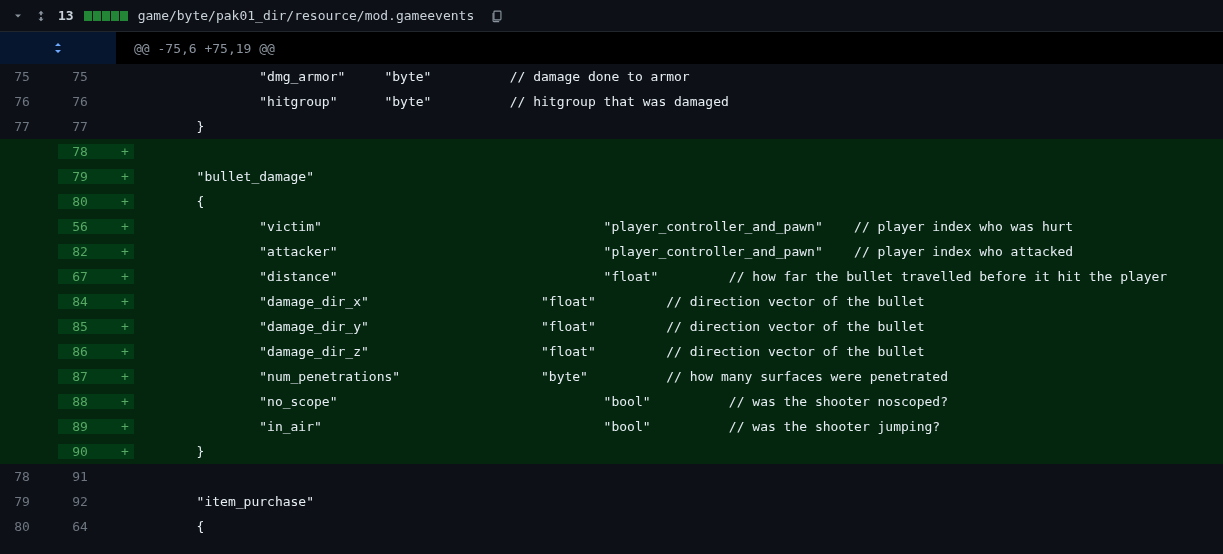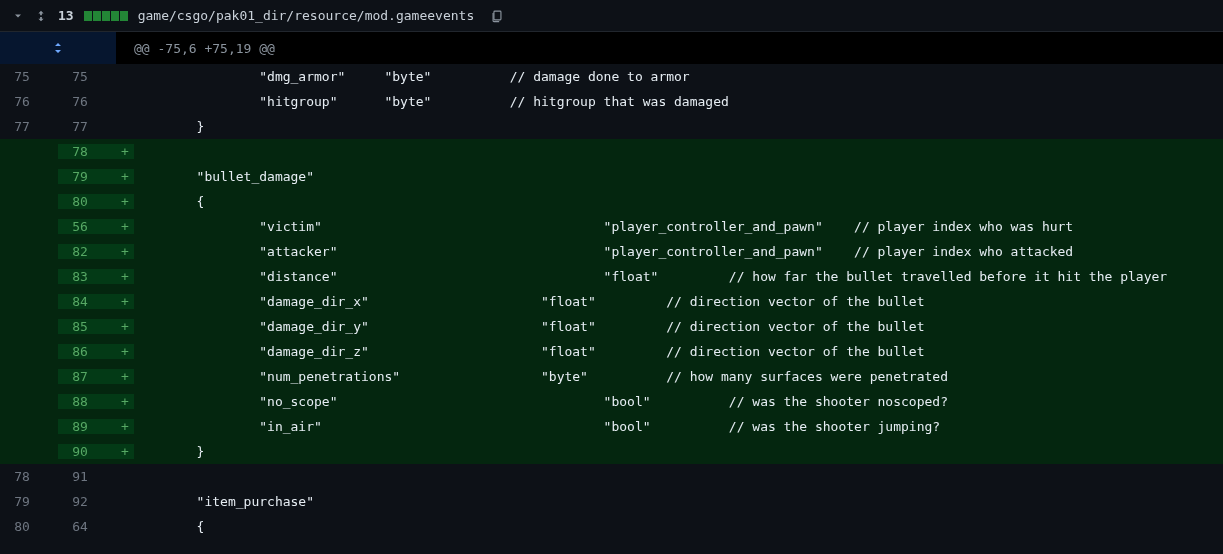--- a/index.html
+++ b/index.html
@@ -39,21 +39,21 @@
       </svg>
   </span>
   <span class="count">13</span>
   <span class="bars">
     <span class="bar"></span>
       <span class="bar"></span>
       <span class="bar"></span>
       <span class="bar"></span>
       <span class="bar"></span>
   </span>
-  <span class="path">game/csgo/pak01_dir/resource/mod.gameevents</span>
+  <span class="path">game/byte/pak01_dir/resource/mod.gameevents</span>
   <span class="copy-ic">
     <svg width="14" height="14" viewBox="0 0 16 16">
         <path fill="none" stroke="currentColor" stroke-width="1.3" d="M5.5 2.5h6a1 1 0 011 1v8a1 1 0 01-1 1h-6a1 1 0 01-1-1v-8a1 1 0 011-1z"></path>
         <path fill="none" stroke="currentColor" stroke-width="1.3" d="M3.5 4.5v9a1 1 0 001 1h6"></path>
       </svg>
   </span>
 </div>
 
 <div class="hunk-row">
   <div class="hunk-expand">
@@ -108,21 +108,21 @@
       <div class="code">                "victim"                                    "player_controller_and_pawn"    // player index who was hurt</div>
     </div>
     <div class="line added">
       <div class="ln add"></div>
       <div class="ln add">82</div>
       <div class="sign">+</div>
       <div class="code">                "attacker"                                  "player_controller_and_pawn"    // player index who attacked</div>
     </div>
     <div class="line added">
       <div class="ln add"></div>
-      <div class="ln add">83</div>
+      <div class="ln add">67</div>
       <div class="sign">+</div>
       <div class="code">                "distance"                                  "float"         // how far the bullet travelled before it hit the player</div>
     </div>
     <div class="line added">
       <div class="ln add"></div>
       <div class="ln add">84</div>
       <div class="sign">+</div>
       <div class="code">                "damage_dir_x"                      "float"         // direction vector of the bullet</div>
     </div>
     <div class="line added">

